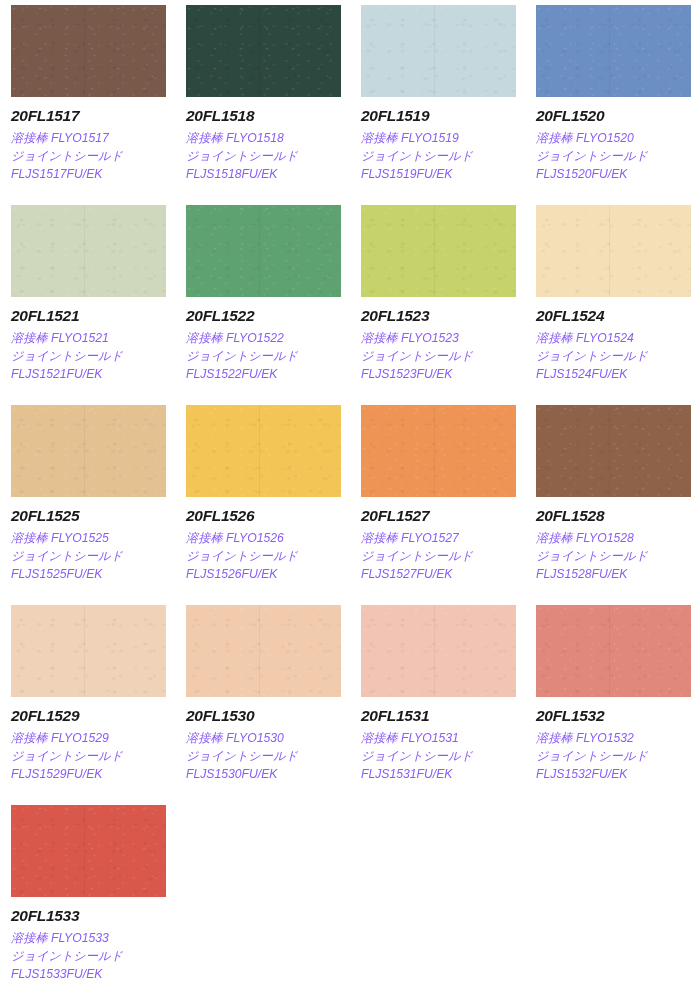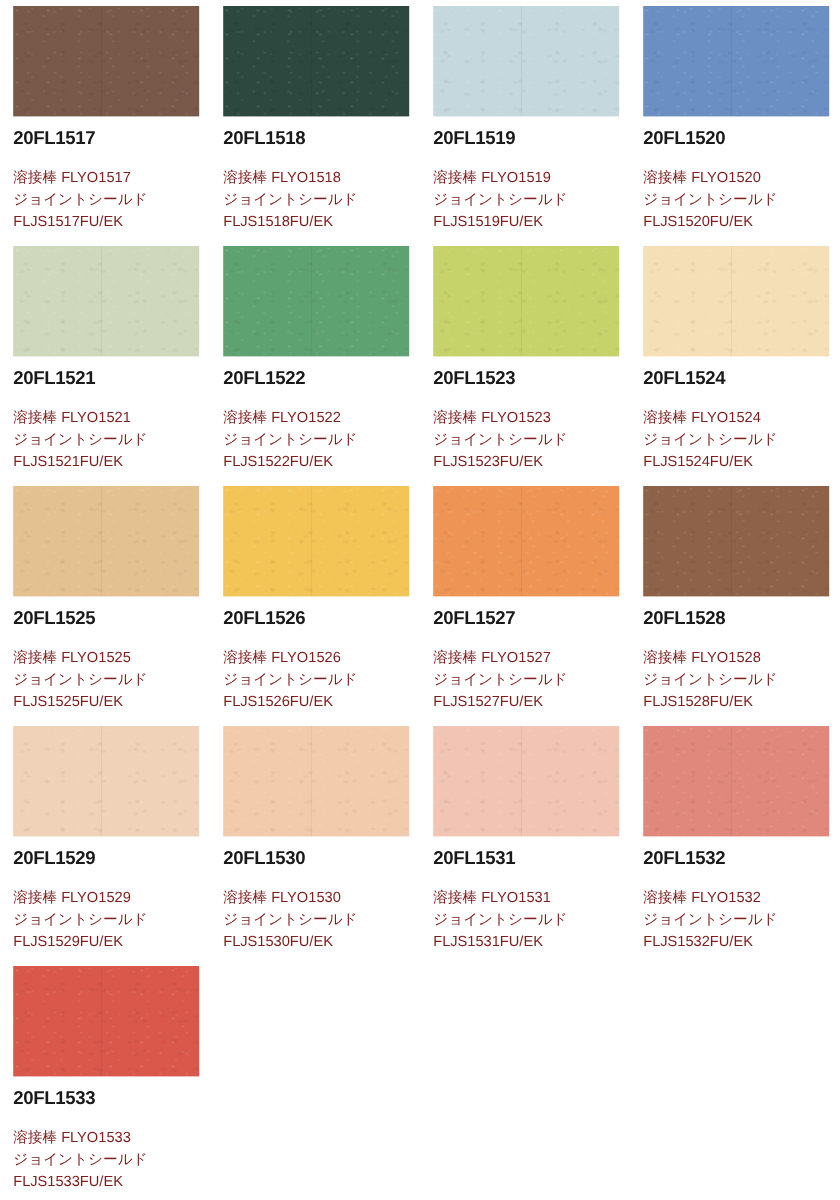--- a/index.html
+++ b/index.html
@@ -14,20 +14,21 @@
     height: 1000px;
     font-family: "Liberation Sans", "DejaVu Sans", sans-serif;
     overflow: hidden;
     -webkit-font-smoothing: antialiased;
   }
   #catalog-grid {
     display: grid;
     grid-template-columns: repeat(4, 175px);
     grid-auto-rows: 200px;
     width: 588px;
+    font-style: italic;
   }
   .sample-card {
     position: relative;
     padding: 5px 0 0 11px;
   }
   .swatch {
     width: 155px;
     height: 92px;
     position: relative;
     overflow: hidden;
@@ -65,23 +66,23 @@
   .code {
     margin-top: 10px;
     font-size: 15.5px;
     font-weight: bold;
     color: #1a1a1a;
     letter-spacing: -0.3px;
     line-height: 1.1;
     font-family: "Liberation Sans", "DejaVu Sans", sans-serif;
   }
   .desc {
-    margin-top: 16px;
+    margin-top: 6px;
     font-size: 12.2px;
-    color: #7f1d1d;
+    color: #8b5cf6;
     line-height: 1.47;
     font-family: "Liberation Sans", "DejaVu Sans", sans-serif;
     white-space: pre-line;
   }
 </style>
 </head>
 <body>
 
 <div id="catalog-grid">
   <div class="sample-card">

